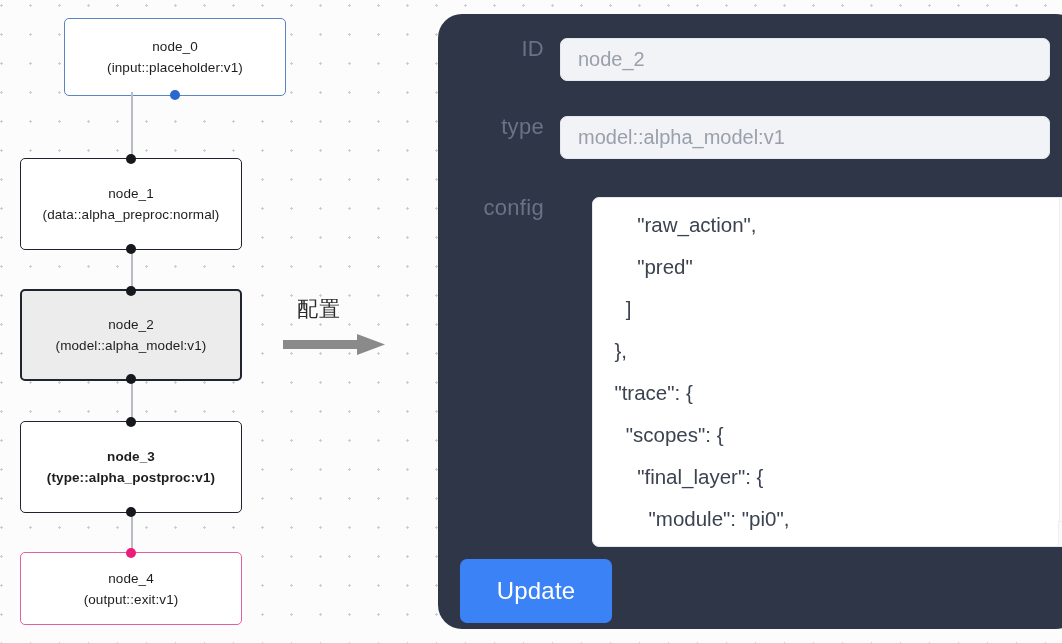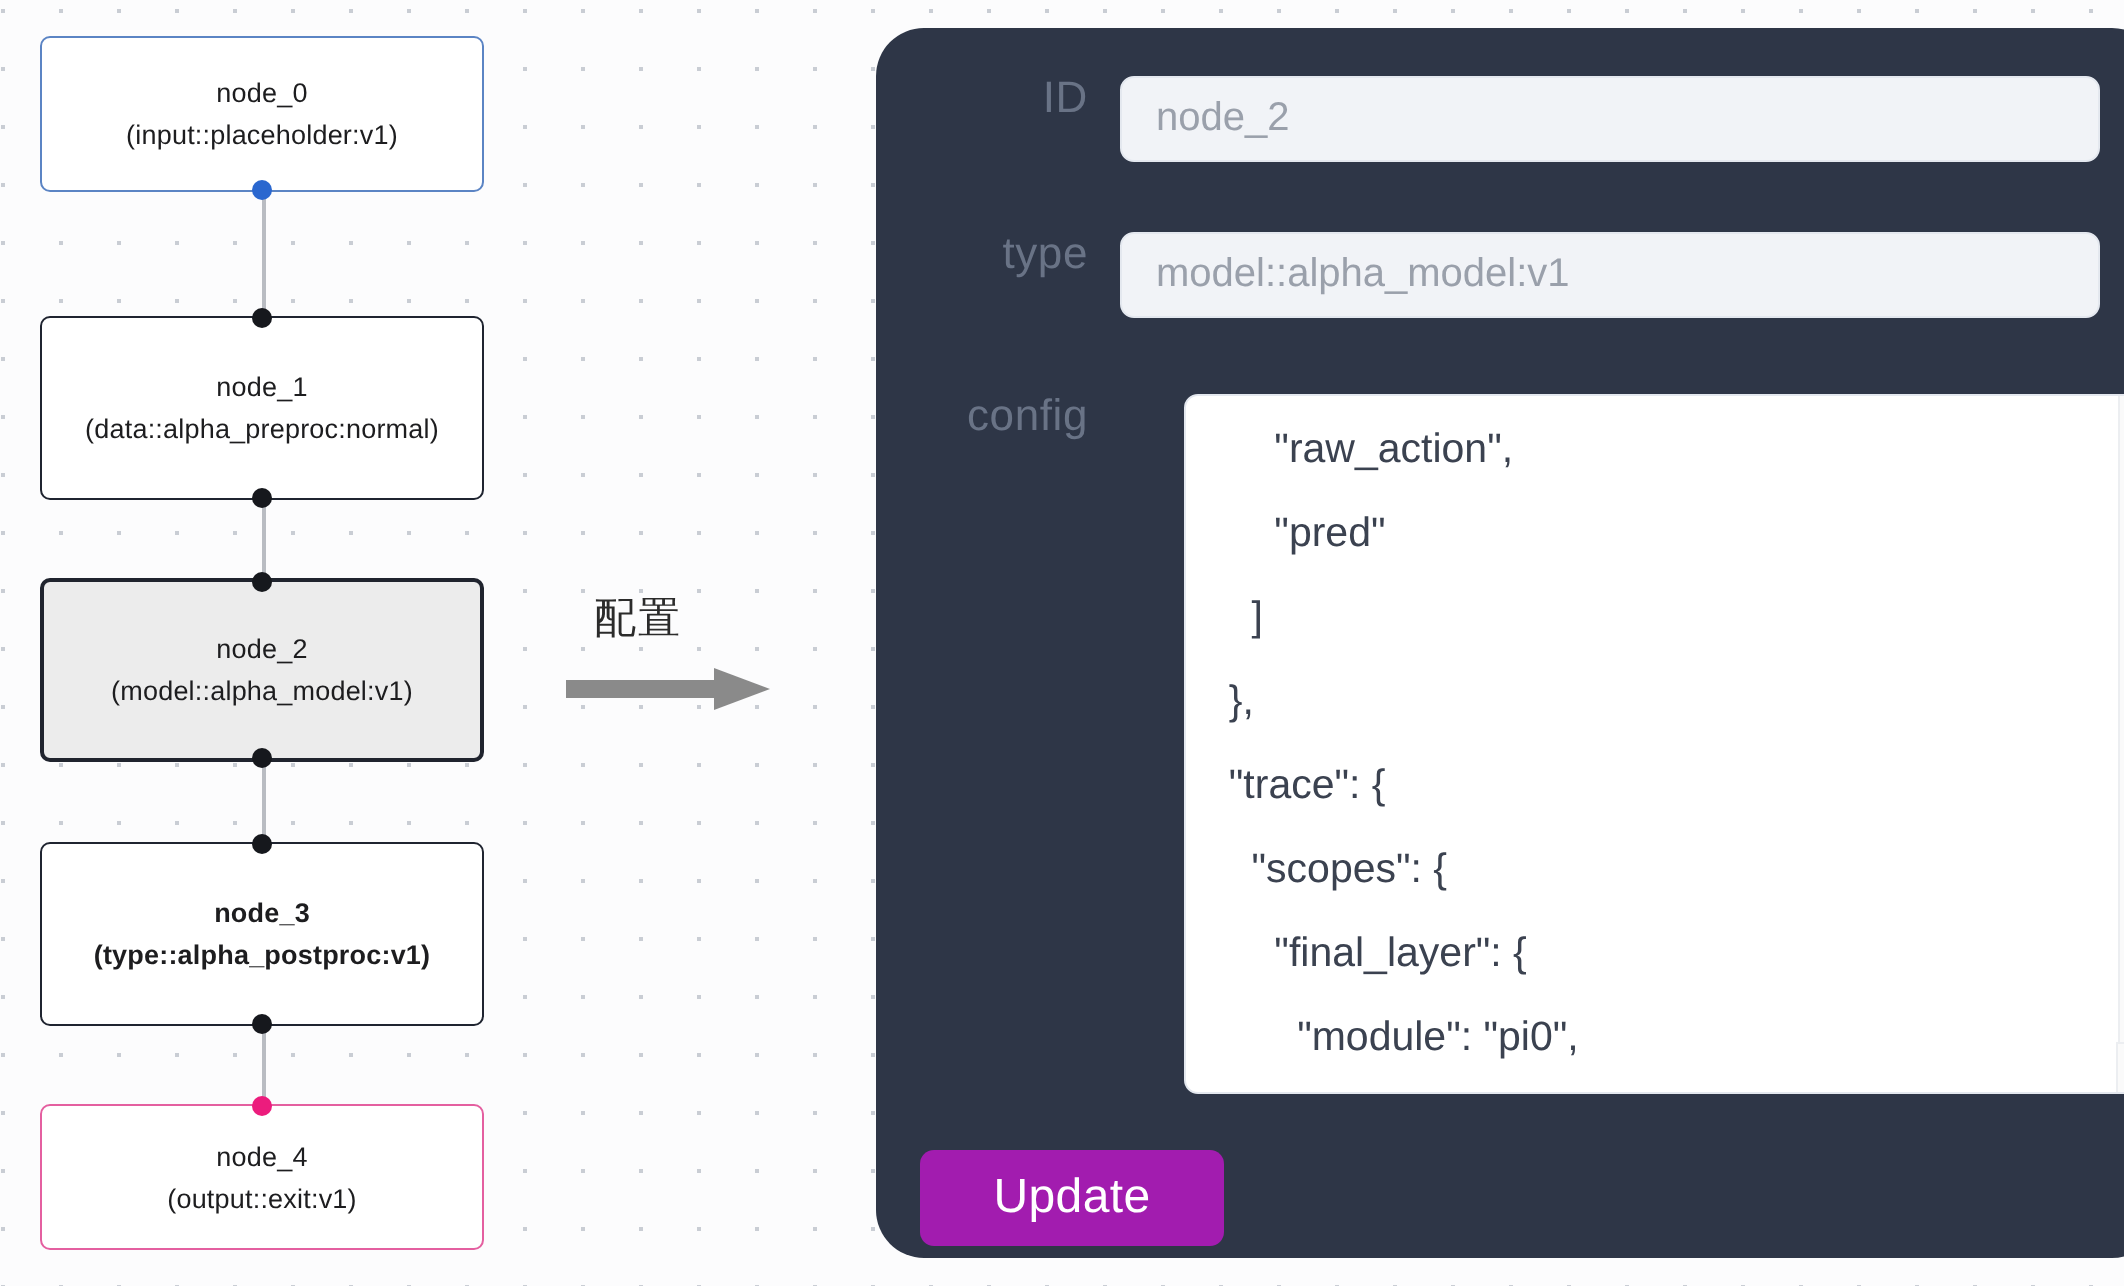--- a/index.html
+++ b/index.html
@@ -51,20 +51,21 @@
     font-size: 13.5px;
     line-height: 21px;
     letter-spacing: .1px;
     padding: 4px 8px;
   }
   .gnode .nlabel { display:block; }
 
   .gnode.is-input {
     border-color: #5b84c4;
     border-width: 1.6px;
+    margin-left: 44px;
   }
   .gnode.is-selected {
     background: #ececec;
     border-color: #20242e;
     border-width: 2.2px;
   }
   .gnode.is-output {
     border-color: #e45fa0;
     border-width: 1.8px;
   }
@@ -230,22 +231,22 @@
     bottom: 1px;
     width: 20px;
     height: 20px;
   }
 
   #update-button {
     position: absolute;
     left: 22px;
     bottom: 6px;
     width: 152px;
-    height: 48px;
-    background: #a21caf;
+    height: 64px;
+    background: #3b82f6;
     border: none;
     border-radius: 7px;
     color: #ffffff;
     font-family: "Liberation Sans", sans-serif;
     font-size: 24px;
     letter-spacing: .2px;
     cursor: pointer;
     padding: 0;
   }
 </style>

